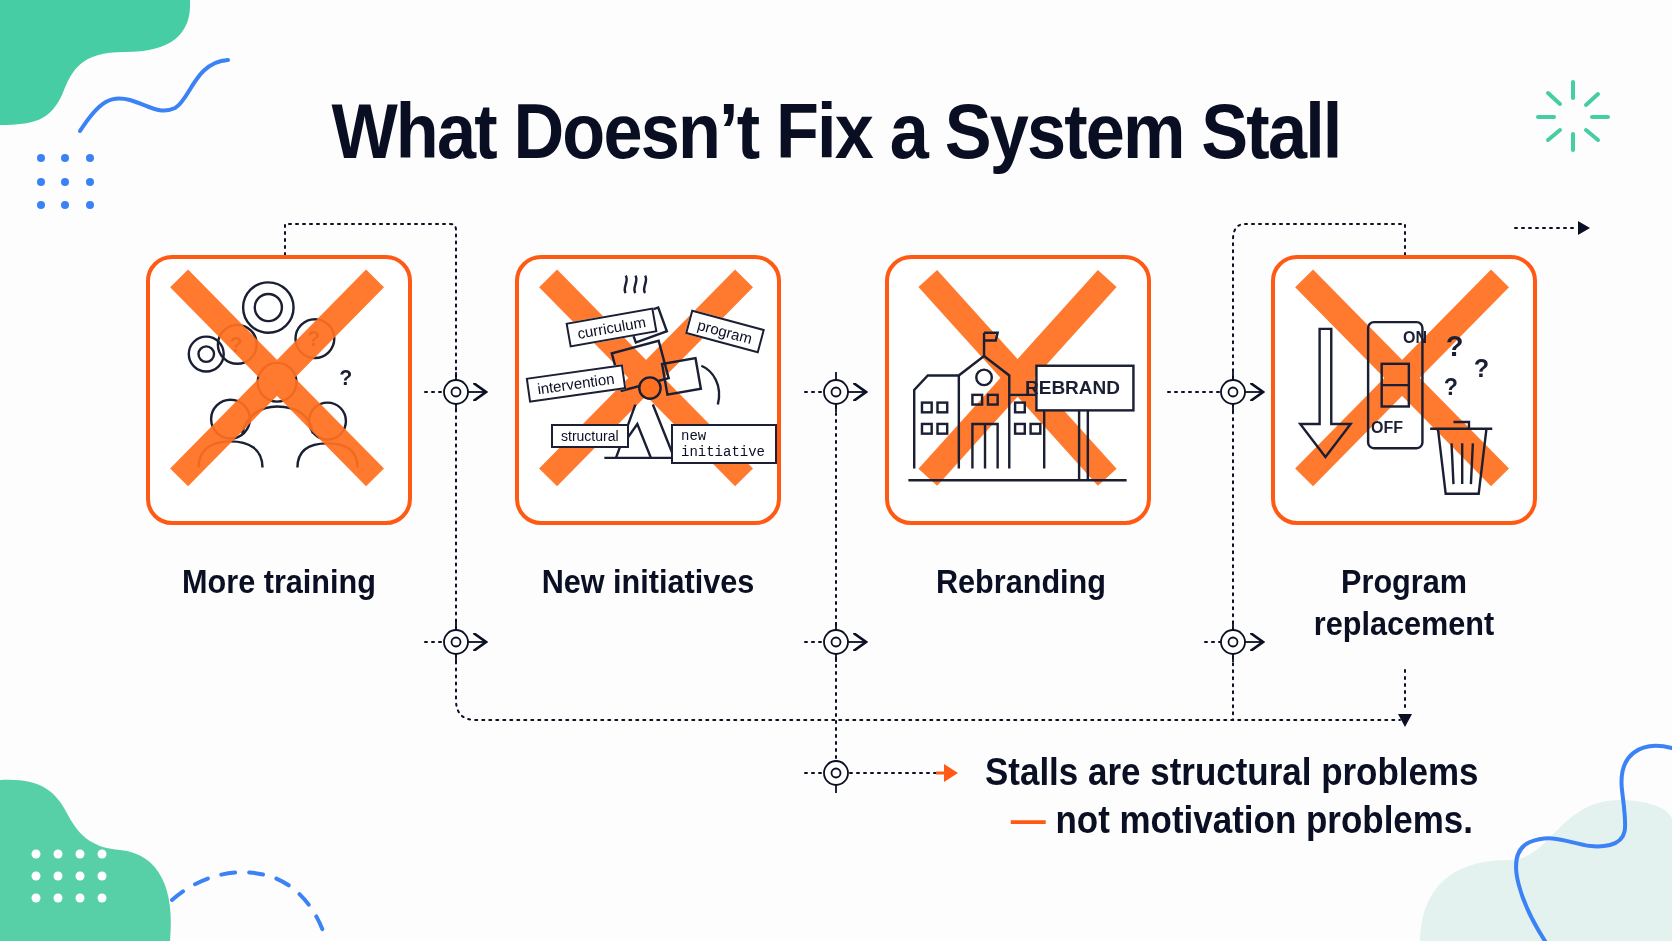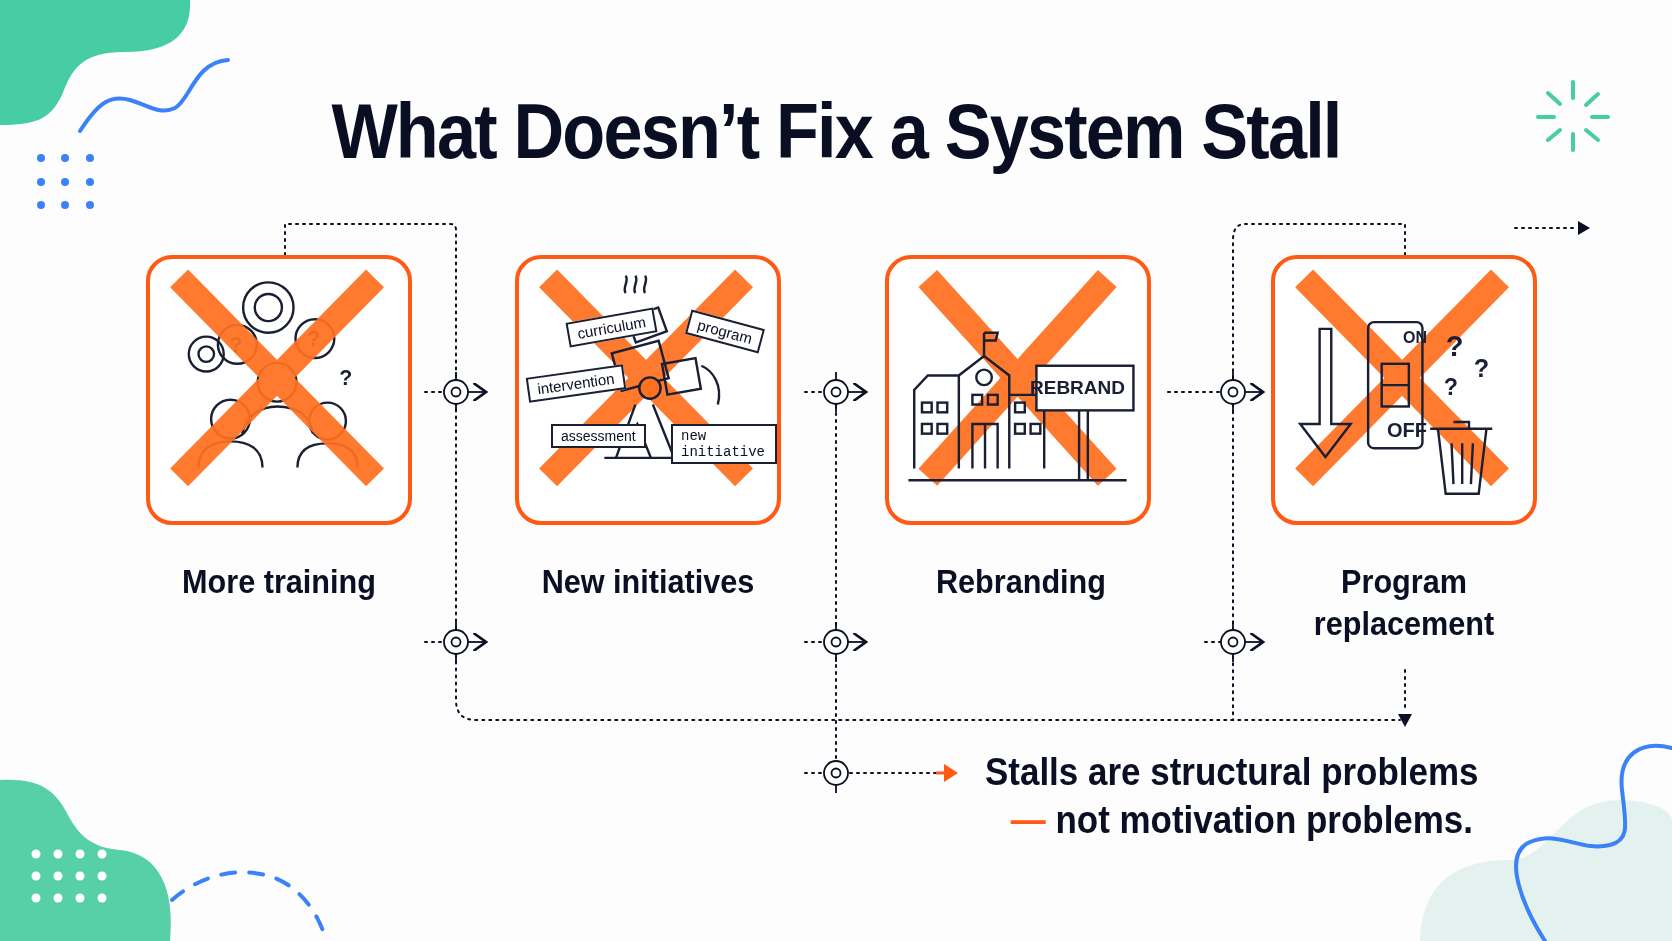--- a/index.html
+++ b/index.html
@@ -201,21 +201,21 @@
       <rect x="115" y="55" width="34" height="26" transform="rotate(-20 132 68)"></rect>
       <circle cx="135" cy="133" r="11" fill="#ff7020"></circle>
       <path d="M120 150 L100 205 M138 150 L160 205 M108 190 L122 170 L136 205"></path>
       <line x1="88" y1="205" x2="185" y2="205"></line>
       <path d="M205 150 C210 130 200 115 188 110"></path>
     </g>
   </svg>
   <div class="abs" style="left:48px;top:56px;border:2px solid #1a1f33;background:#fff;padding:2px 8px;font-size:15px;transform:rotate(-10deg);">curriculum</div>
   <div class="abs" style="left:168px;top:60px;border:2px solid #1a1f33;background:#fff;padding:2px 8px;font-size:15px;transform:rotate(15deg);">program</div>
   <div class="abs" style="left:8px;top:112px;border:2px solid #1a1f33;background:#fff;padding:2px 8px;font-size:15px;transform:rotate(-8deg);">intervention</div>
-  <div class="abs" style="left:32px;top:165px;border:2px solid #1a1f33;background:#fff;padding:2px 8px;font-size:14px;">assessment</div>
+  <div class="abs" style="left:32px;top:165px;border:2px solid #1a1f33;background:#fff;padding:2px 8px;font-size:14px;">structural</div>
   <div class="abs" style="left:152px;top:165px;border:2px solid #1a1f33;background:#fff;padding:2px 8px;font-size:14px;font-family:Liberation Mono, monospace;">new initiative</div>
 </div>
 
 <div class="card" style="left:885px;top:255px;">
   <svg viewBox="0 0 266 270">
     <g stroke="#ff7020" stroke-width="26" opacity="0.93">
       <line x1="40" y1="20" x2="225" y2="225"></line>
         <line x1="225" y1="20" x2="40" y2="225"></line>
     </g>
     <g fill="none" stroke="#1a1f33" stroke-width="2.5">
@@ -232,21 +232,21 @@
         <rect x="102" y="140" width="10" height="10"></rect>
       <path d="M86 216 V170 H112 V216 M99 170 V216"></path>
       <rect x="130" y="148" width="10" height="10"></rect>
         <rect x="130" y="170" width="10" height="10"></rect>
         <rect x="146" y="170" width="10" height="10"></rect>
       <rect x="152" y="110" width="100" height="46" fill="#ffffff"></rect>
       <line x1="196" y1="156" x2="196" y2="228"></line>
         <line x1="205" y1="156" x2="205" y2="228"></line>
     </g>
   </svg>
-  <div class="abs" style="left:136px;top:118px;width:100px;text-align:right;font-size:19px;font-weight:700;color:#1a1f33;">REBRAND</div>
+  <div class="abs" style="left:136px;top:118px;width:100px;text-align:left;font-size:19px;font-weight:700;color:#1a1f33;">REBRAND</div>
 </div>
 
 <div class="card" style="left:1271px;top:255px;">
   <svg viewBox="0 0 266 270">
     <g stroke="#ff7020" stroke-width="26" opacity="0.93">
       <line x1="30" y1="20" x2="232" y2="225"></line>
         <line x1="232" y1="20" x2="30" y2="225"></line>
     </g>
     <g fill="none" stroke="#1a1f33" stroke-width="2.5">
       <path d="M46 72 H58 V170 H78 L52 204 L26 170 H46 Z"></path>
@@ -255,21 +255,21 @@
         <line x1="110" y1="130" x2="138" y2="130"></line>
       <path d="M160 175 H224 M168 175 L176 242 H210 L218 175 M184 168 H200 V175 M182 190 L184 232 M193 190 V232 M204 190 L202 232"></path>
     </g>
     <g fill="#1a1f33" font-family="Liberation Sans, sans-serif" font-weight="700">
       <text x="176" y="100" font-size="30">?</text>
         <text x="205" y="122" font-size="26">?</text>
         <text x="174" y="140" font-size="24">?</text>
     </g>
   </svg>
   <div class="abs" style="left:96px;top:70px;width:56px;text-align:right;font-size:16px;font-weight:700;color:#1a1f33;">ON</div>
-  <div class="abs" style="left:96px;top:160px;width:56px;text-align:right;font-size:20px;font-weight:700;color:#1a1f33;">OFF</div>
+  <div class="abs" style="left:96px;top:160px;width:56px;text-align:left;font-size:16px;font-weight:700;color:#1a1f33;">OFF</div>
 </div>
 
 <div class="label" style="left:129px;top:560px;">More training</div>
 <div class="label" style="left:498px;top:560px;">New initiatives</div>
 <div class="label" style="left:871px;top:560px;">Rebranding</div>
 <div class="label" style="left:1254px;top:560px;">
   <span style="display:block">Program</span>
   <span style="display:block">replacement</span>
 </div>
 

